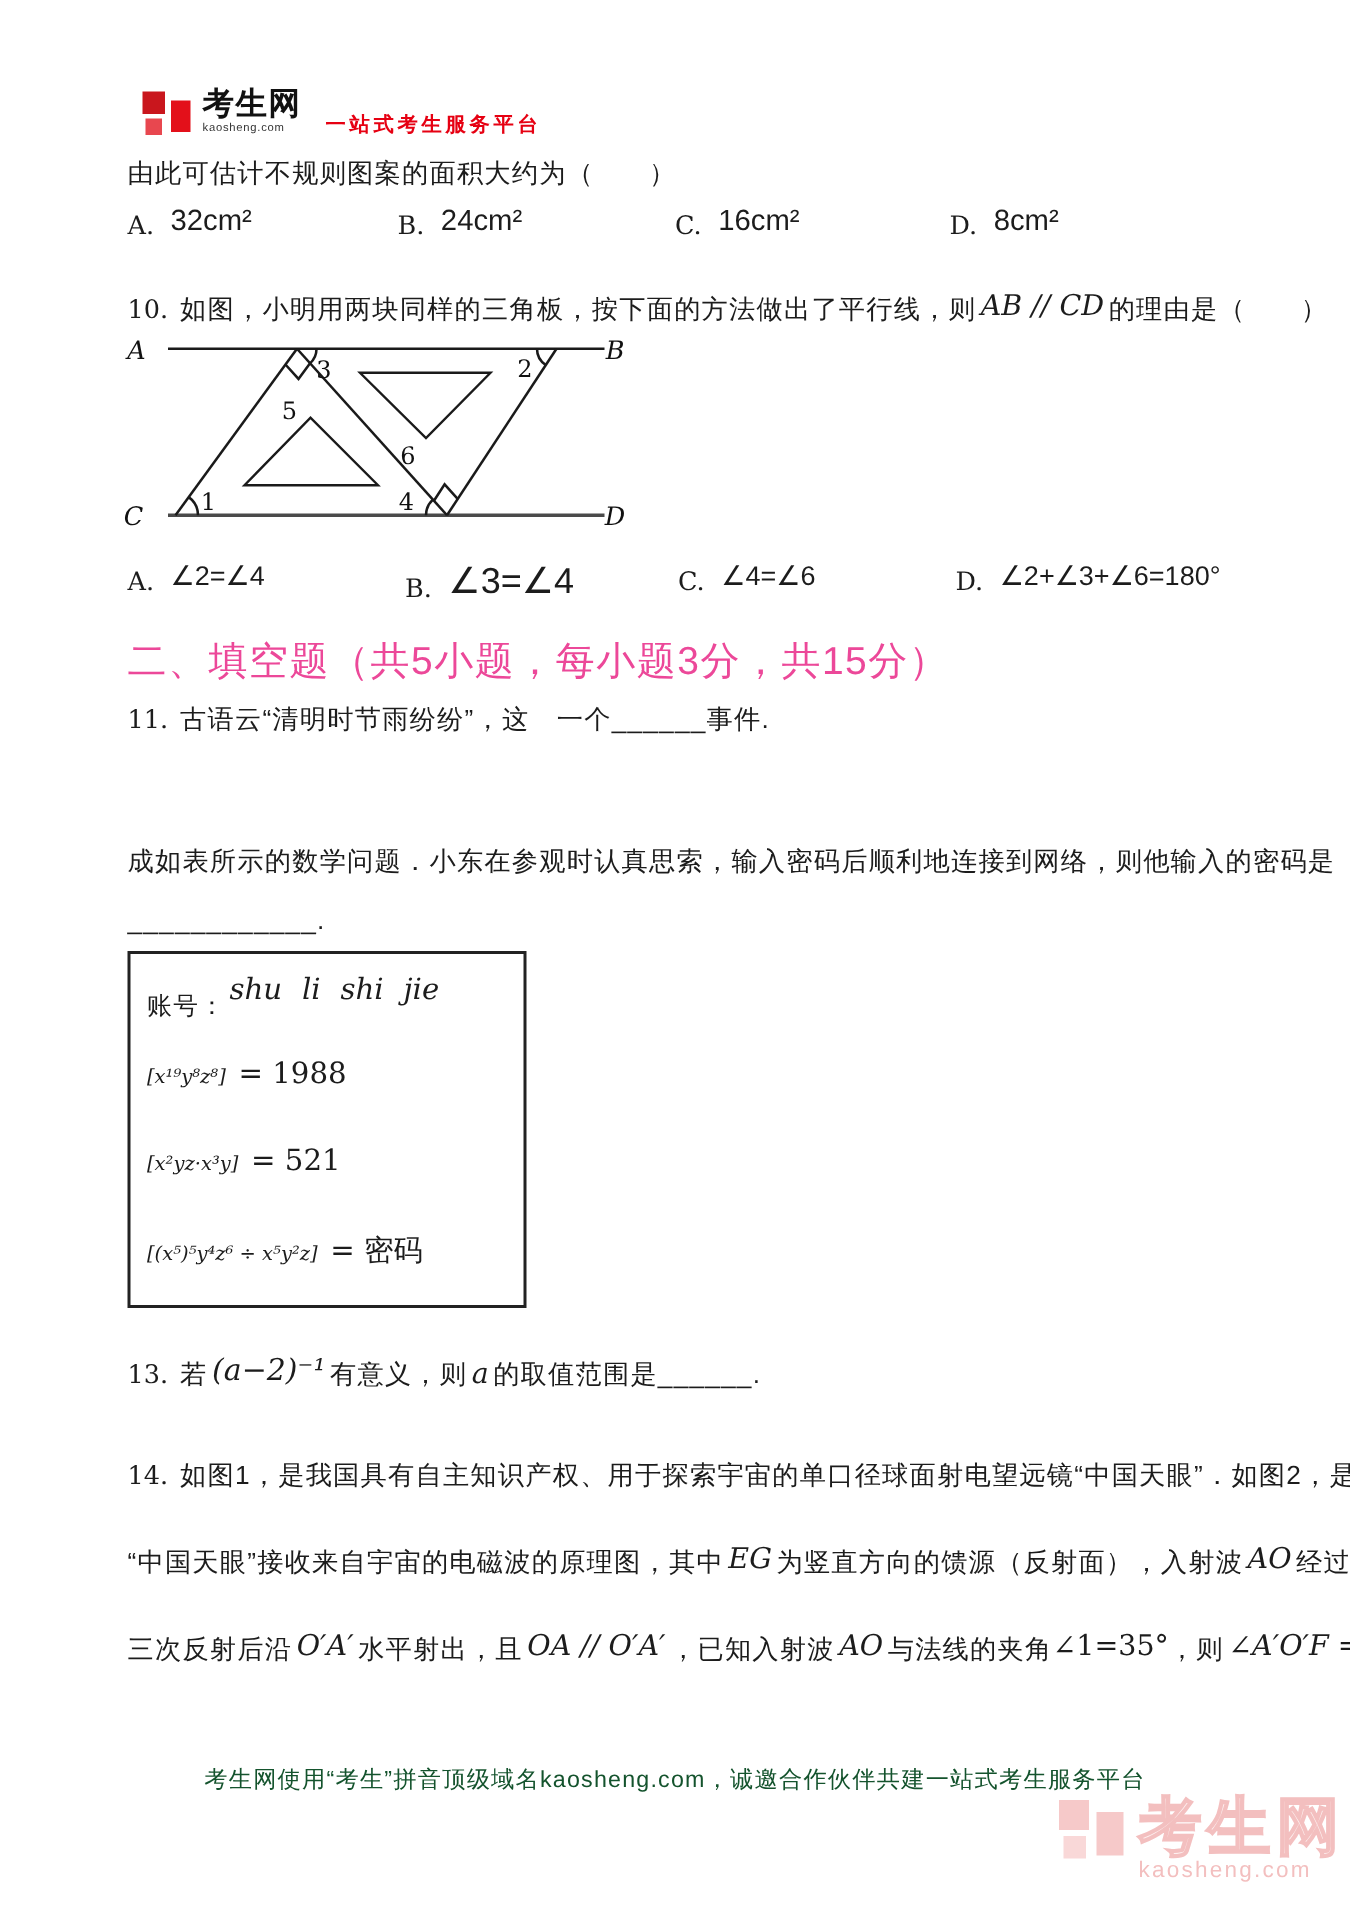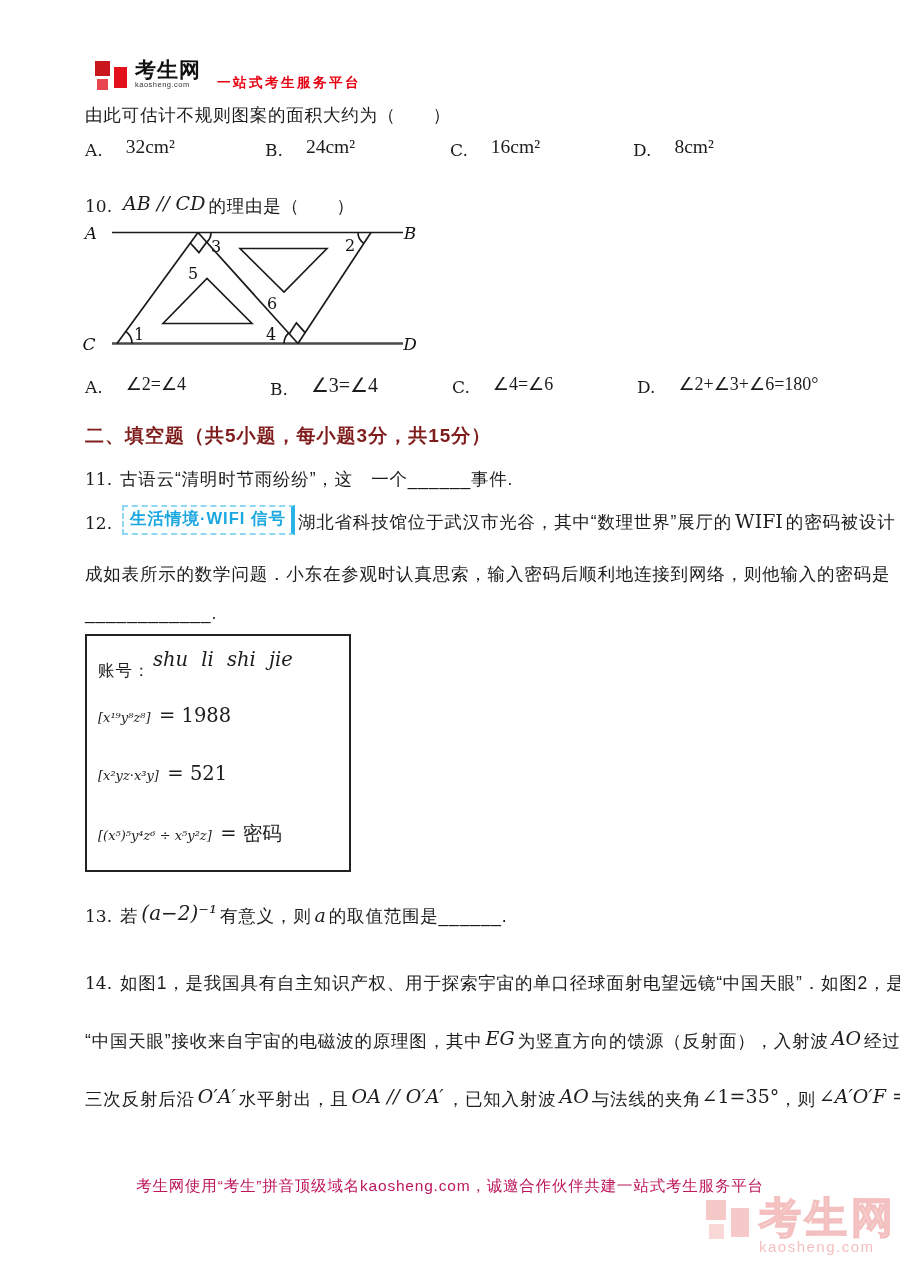--- a/index.html
+++ b/index.html
@@ -10,47 +10,47 @@
   }
   .abs { position:absolute; white-space:nowrap; }
   .row { display:flex; align-items:baseline; }
   .cn { font-size:17.5px; letter-spacing:0.8px; }
   .qnum { font-family:"DejaVu Serif","Liberation Serif",serif; font-size:17px; margin-right:8px; }
   .m  { font-family:"DejaVu Serif","DejaVu Sans","Liberation Serif",serif; font-style:italic; font-size:19px; padding:0 3px; }
   .mu { font-family:"DejaVu Serif","DejaVu Sans","Liberation Serif",serif; font-size:19px; }
   .raised { position:relative; top:-2px; }
   
   .opt-letter { font-family:"DejaVu Serif","Liberation Serif",serif; font-size:17px; }
-  .opt-value  { font-family:Liberation Serif, serif; font-size:19.5px; margin-left:23px; position:relative; top:-3px; }
+  .opt-value  { font-family:Liberation Sans, sans-serif; font-size:19.5px; margin-left:11px; position:relative; top:-3px; }
   
   .logo-icon { position:relative; width:34px; height:31px; display:inline-block; }
   .logo-icon i { position:absolute; display:block; }
   .b1 { left:0; top:1px; width:15px; height:15px; background:#c9161d; }
   .b2 { left:2px; top:19px; width:11px; height:11px; background:#e8474f; }
   .b3 { left:19px; top:7px; width:13px; height:21px; background:#e3101a; }
   .brand-cn { font-size:21px; font-weight:700; color:#111; letter-spacing:1px; line-height:20px; }
   .brand-dom { font-size:7.5px; color:#333; letter-spacing:0.5px; }
   .tagline { color:#e60012; font-size:13.5px; font-weight:700; letter-spacing:2.5px; }
   
-  .sec-title { font-size:19px; font-weight:700; letter-spacing:1px; color:#7f1d1d; }
+  .sec-title { font-size:26px; font-weight:400; letter-spacing:1px; color:#ec4899; }
   
   .badge {
     color:#1ba7e0; font-size:16.5px; font-weight:700; letter-spacing:1px;
     border:2px dashed #8fd8f5; border-right:4px solid #2bb3e8;
     padding:1px 5px 3px 6px; margin:0 3px 0 2px; background:#fdffff;
   }
   
   .mathbox { border:2.5px solid #222; width:266px; height:238px; }
   .mathbox .eq  { position:absolute; left:11px; }
   .eq-lhs { font-family:"DejaVu Serif","DejaVu Sans","Liberation Serif",serif; font-style:italic; font-size:13px; }
   .eq-rhs { font-family:"DejaVu Serif","DejaVu Sans","Liberation Serif",serif; font-size:19.5px; margin-left:4px; }
   .acct-label { font-size:16.5px; letter-spacing:1px; }
   .acct-value { font-family:"DejaVu Serif","Liberation Serif",serif; font-size:19.5px; word-spacing:7px;font-style:italic; }
   
-  .footer { width:900px; text-align:center; font-size:15.5px; letter-spacing:0.8px; color:#be185d; }
+  .footer { width:900px; text-align:center; font-size:15.5px; letter-spacing:0.8px; color:#14532d; }
   .wm-icon i { position:absolute; display:block; }
   .w1 { left:0; top:2px; width:20px; height:20px; background:#f6c9c9; }
   .w2 { left:3px; top:26px; width:15px; height:15px; background:#f9d8d8; }
   .w3 { left:25px; top:10px; width:18px; height:29px; background:#f6c9c9; }
   .wm-text { font-size:42px; font-weight:700; color:#fdf0f0; -webkit-text-stroke:1.5px #f3bfbf; letter-spacing:4px; line-height:40px; }
   .wm-dom  { font-size:15px; color:#f3bfbf; letter-spacing:1.5px; }
   svg text { font-family:"DejaVu Serif","Liberation Serif",serif; }
   .figlbl  { font-size:16px; }
   .figlbl-it { font-size:17px; font-style:italic; }
 </style>
@@ -84,20 +84,21 @@
     <span class="abs" style="left:450px;">
       <span class="opt-letter">C.</span><span class="opt-value">16cm²</span>
     </span>
     <span class="abs" style="left:633px;">
       <span class="opt-letter">D.</span><span class="opt-value">8cm²</span>
     </span>
   </div>
 
   <div class="abs row" style="left:85px; top:194px;">
     <span class="qnum">10.</span>
+    <span class="cn">如图，小明用两块同样的三角板，按下面的方法做出了平行线，则</span>
     <span class="m raised">AB // CD</span>
     <span class="cn">的理由是（　　）</span>
   </div>
 
   <svg class="abs" style="left:70px; top:222px;" width="360" height="136" viewBox="70 222 360 136">
     <g stroke="#1a1a1a" fill="none" stroke-width="1.7">
       <line x1="112" y1="232.5" x2="403" y2="232.5"></line>
       <line x1="112" y1="343.5" x2="403" y2="343.5" stroke="#4a4a4a" stroke-width="2.4"></line>
       <line x1="117" y1="343.5" x2="198" y2="232.5"></line>
       <line x1="198" y1="232.5" x2="298" y2="343.5"></line>
@@ -123,44 +124,37 @@
       <text class="figlbl" x="139" y="340" text-anchor="middle">1</text>
       <text class="figlbl" x="271" y="340" text-anchor="middle">4</text>
     </g>
   </svg>
 
   <div class="abs" style="top:376px; left:0; width:900px; height:30px;">
     <span class="abs" style="left:85px;">
       <span class="opt-letter">A.</span><span class="opt-value" style="font-size:18px;">∠2=∠4</span>
     </span>
     <span class="abs" style="left:270px;">
-      <span class="opt-letter">B.</span><span class="opt-value" style="font-size:20px;">∠3=∠4</span>
+      <span class="opt-letter">B.</span><span class="opt-value" style="font-size:24px;">∠3=∠4</span>
     </span>
     <span class="abs" style="left:452px;">
       <span class="opt-letter">C.</span><span class="opt-value" style="font-size:18px;">∠4=∠6</span>
     </span>
     <span class="abs" style="left:637px;">
       <span class="opt-letter">D.</span><span class="opt-value" style="font-size:18px;">∠2+∠3+∠6=180°</span>
     </span>
   </div>
 
   <div class="abs sec-title" style="left:85px; top:423px;">二、填空题（共5小题，每小题3分，共15分）</div>
 
   <div class="abs row" style="left:85px; top:467px;">
     <span class="qnum">11.</span>
     <span class="cn">古语云“清明时节雨纷纷”，这　一个______事件.</span>
   </div>
 
-  <div class="abs" style="left:85px; top:505px; display:flex; align-items:flex-end;">
-    <span class="qnum" style="margin-bottom:2px;">12.</span>
-    <span class="badge">生活情境·WIFI 信号</span>
-    <span class="cn" style="margin-bottom:1px;">湖北省科技馆位于武汉市光谷，其中“数理世界”展厅的</span>
-    <span class="mu" style="margin:0 3px 3px 3px;">WIFI</span>
-    <span class="cn" style="margin-bottom:1px;">的密码被设计</span>
-  </div>
 
   <div class="abs cn" style="left:85px; top:562px;">成如表所示的数学问题．小东在参观时认真思索，输入密码后顺利地连接到网络，则他输入的密码是</div>
 
   <div class="abs cn" style="left:85px; top:603px;">____________.</div>
 
   <div class="abs mathbox" style="left:85px; top:634px;">
     <span class="abs acct-label" style="left:11px; top:24px;">账号：</span>
     <span class="abs acct-value" style="left:66px; top:12px;">shu li shi jie</span>
     <span class="abs eq" style="top:68px;">
       <span class="eq-lhs">[x¹⁹y⁸z⁸]</span>

